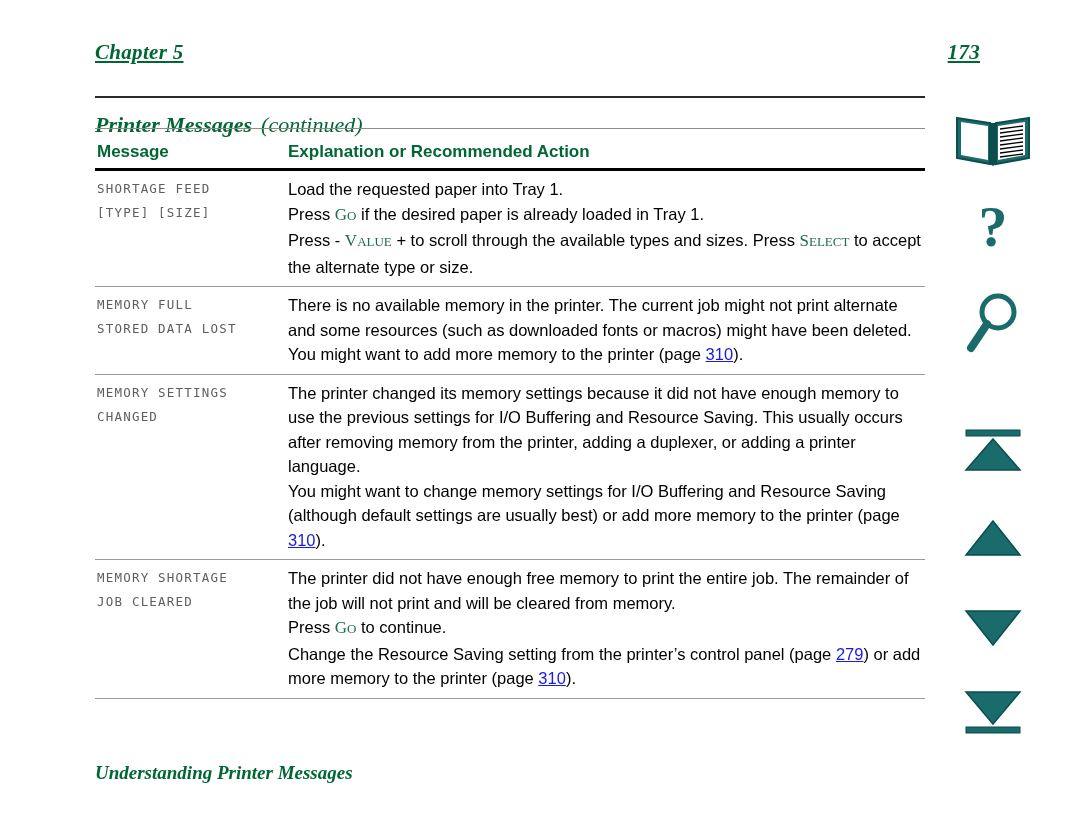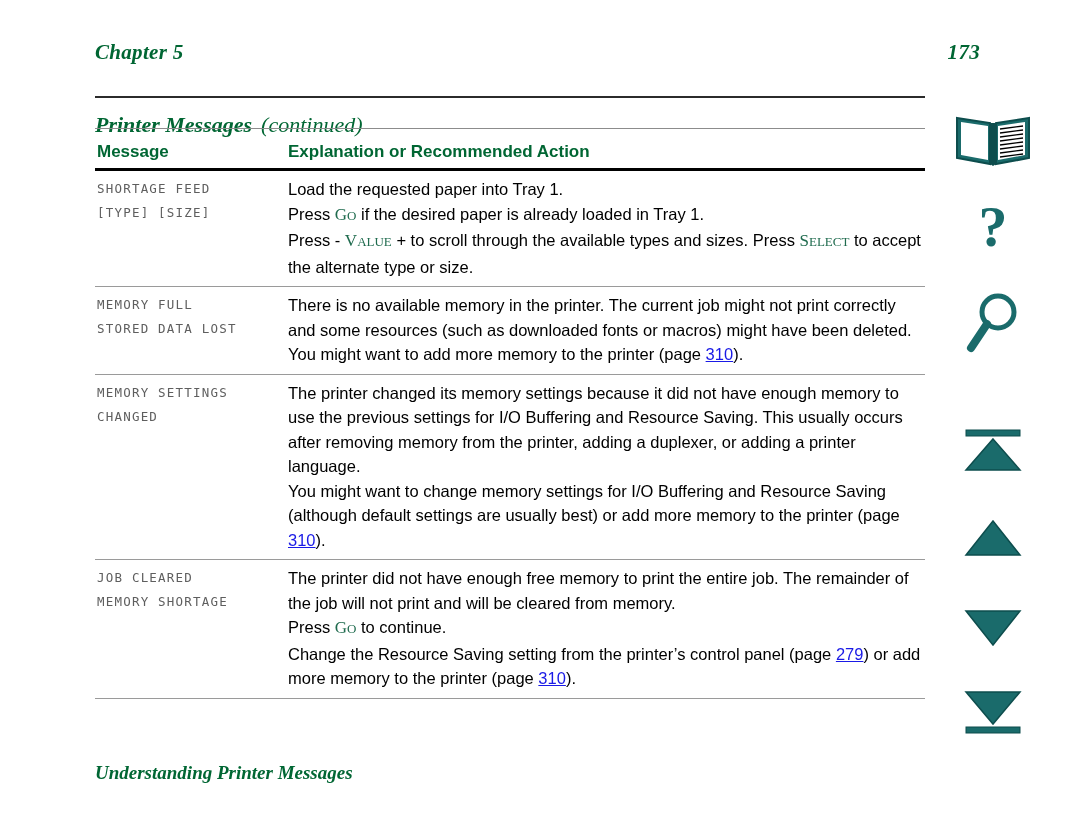--- a/index.html
+++ b/index.html
@@ -23,20 +23,21 @@
     width: 885px;
     height: 32px;
   }
   .hdr-green-serif {
     font-family: "Liberation Serif", serif;
     font-weight: bold;
     font-style: italic;
     font-size: 21px;
     color: #006633;
     letter-spacing: 0.3px;
+    text-decoration: underline;
   }
   #chapter-label { position: absolute; left: 0; top: 0; }
   #chapter-title { position: absolute; left: 123px; top: 0; }
   #page-number   { position: absolute; right: 0; top: 0; }
 
   
   #table-caption-rule {
     position: absolute;
     left: 95px;
     top: 96px;
@@ -206,40 +207,40 @@
       <div class="action-line">Press -&nbsp;<span class="cp-key cap">V<span style="font-size:13px">ALUE</span></span>&nbsp;+ to scroll through the available types and sizes. Press <span class="cp-key cap">S<span style="font-size:13px">ELECT</span></span> to accept the alternate type or size.</div>
     </div>
   </div>
 
   <div class="msg-row">
     <div class="msg-col">
       <div class="msg-code">MEMORY FULL</div>
       <div class="msg-code">STORED DATA LOST</div>
     </div>
     <div class="action-col">
-      <div class="action-line">There is no available memory in the printer. The current job might not print correctly and some resources (such as downloaded fonts or macros) might have been deleted.</div>
+      <div class="action-line">There is no available memory in the printer. The current job might not print alternate and some resources (such as downloaded fonts or macros) might have been deleted.</div>
       <div class="action-line">You might want to add more memory to the printer (page <span class="pg-link">310</span>).</div>
     </div>
   </div>
 
   <div class="msg-row">
     <div class="msg-col">
       <div class="msg-code">MEMORY SETTINGS</div>
       <div class="msg-code">CHANGED</div>
     </div>
     <div class="action-col">
       <div class="action-line">The printer changed its memory settings because it did not have enough memory to use the previous settings for I/O Buffering and Resource Saving. This usually occurs after removing memory from the printer, adding a duplexer, or adding a printer language.</div>
       <div class="action-line">You might want to change memory settings for I/O Buffering and Resource Saving (although default settings are usually best) or add more memory to the printer (page <span class="pg-link">310</span>).</div>
     </div>
   </div>
 
   <div class="msg-row">
     <div class="msg-col">
+      <div class="msg-code">MEMORY SHORTAGE</div>
       <div class="msg-code">JOB CLEARED</div>
-      <div class="msg-code">MEMORY SHORTAGE</div>
     </div>
     <div class="action-col">
       <div class="action-line">The printer did not have enough free memory to print the entire job. The remainder of the job will not print and will be cleared from memory.</div>
       <div class="action-line">Press <span class="cp-key cap">G<span style="font-size:13px">O</span></span> to continue.</div>
       <div class="action-line">Change the Resource Saving setting from the printer’s control panel (page <span class="pg-link">279</span>) or add more memory to the printer (page <span class="pg-link">310</span>).</div>
     </div>
   </div>
 
 </div>
 

